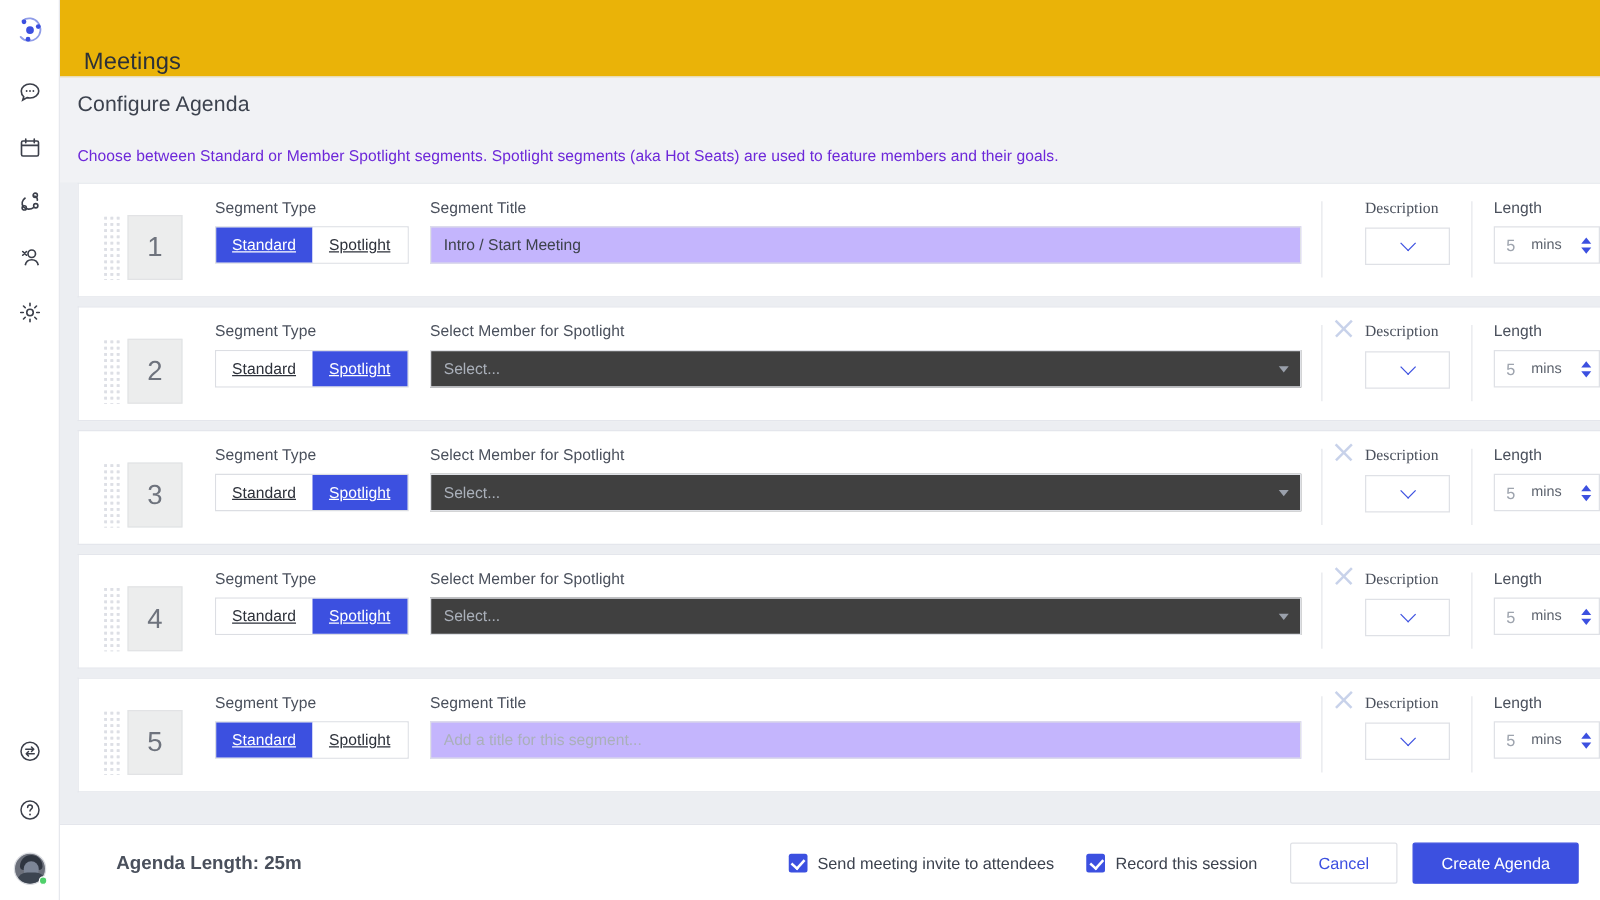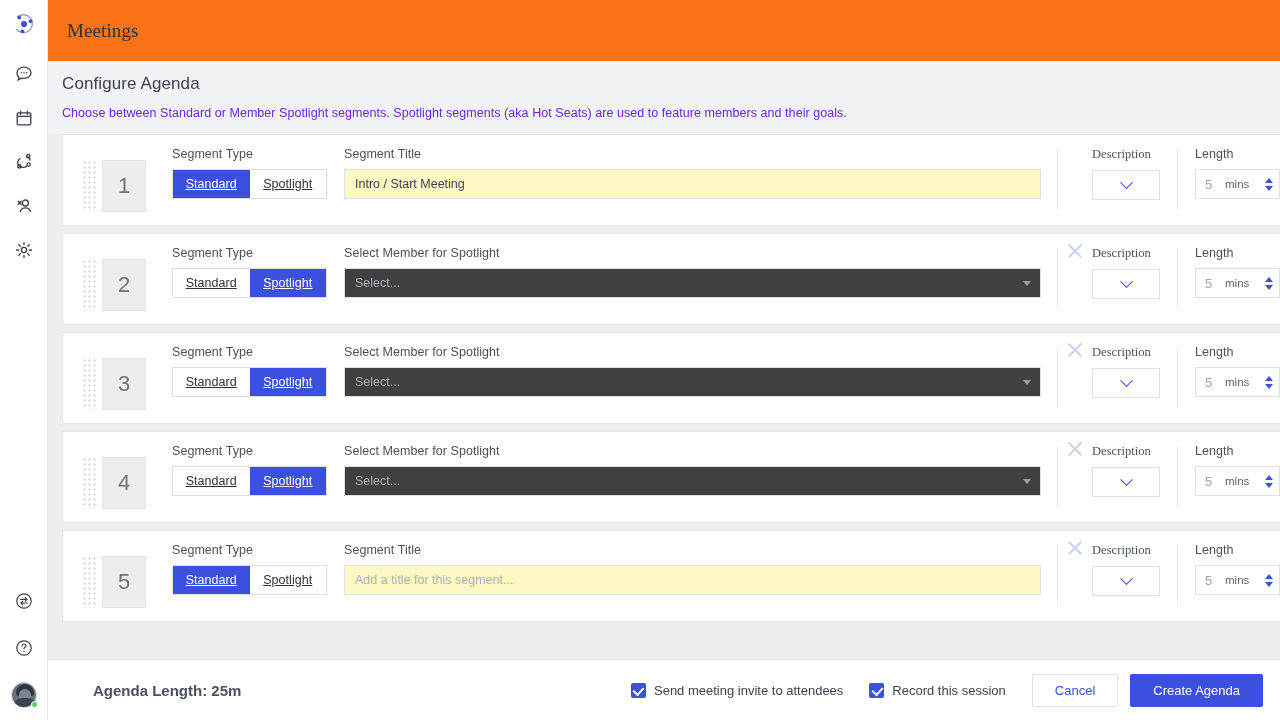--- a/index.html
+++ b/index.html
@@ -47,38 +47,37 @@
   .status-dot {
     position: absolute; right: -1px; bottom: 0px;
     width: 7px; height: 7px; border-radius: 50%;
     background: #4fd06a; border: 1.5px solid #ffffff;
   }
 
   
   .main { flex: 1; height: 720px; display: flex; flex-direction: column; background: #f1f2f5; }
 
   .topbar {
-    height: 62px; background: #f97316;
-    display: flex; align-items: center;
+    height: 62px; background: #eab308;
+    display: flex; align-items: flex-end;
     padding-left: 19px;
     border-bottom: 1px solid #e8eaee;
     flex: 0 0 62px;
-    font-family: Liberation Serif, serif;
   }
   .topbar h1 {
     font-size: 19px; font-weight: 400; color: #2d3138; letter-spacing: .1px;
   }
 
   .section-head {
     background: #f1f2f5;
     padding: 12px 0 14px 14px;
     flex: 0 0 auto;
   }
   .section-head h2 {
-    font-size: 17px; font-weight: 400; color: #3c424e; margin-bottom: 12px;
+    font-size: 17px; font-weight: 400; color: #3c424e; margin-bottom: 24px;
     letter-spacing: .1px;
   }
   .section-head p { font-size: 12.5px; color: #6d28d9; letter-spacing: .05px; }
 
   .scroll-area {
     flex: 1 1 auto;
     overflow: hidden;
     background: #eceef2;
     display: flex; flex-direction: column; gap: 7px;
     padding-left: 14px;
@@ -132,21 +131,21 @@
     flex: 1; border: none; background: #ffffff; color: #2d313a;
     font-size: 12.5px; font-family: inherit; cursor: pointer;
     letter-spacing: .05px;
     text-decoration: underline;
   }
   .toggle button.active { background: #3c50e0; color: #ffffff; }
 
   .col-title { margin-left: 17px; flex: 1 1 auto; min-width: 0; }
   .text-input {
     height: 30px; width: 100%;
-    border: 1px solid #dfe1e6; background: #fef9c3;
+    border: 1px solid #dfe1e6; background: #c4b5fd;
     font-size: 12.5px; color: #3d424c; font-family: inherit;
     padding: 0 10px;
     outline: none;
   }
   .text-input::placeholder { color: #aab0ba; }
   .select-box {
     height: 30px; width: 100%;
     border: 1px solid #dfe1e6; background: #404040;
     display: flex; align-items: center; justify-content: space-between;
     padding: 0 9px 0 10px;

